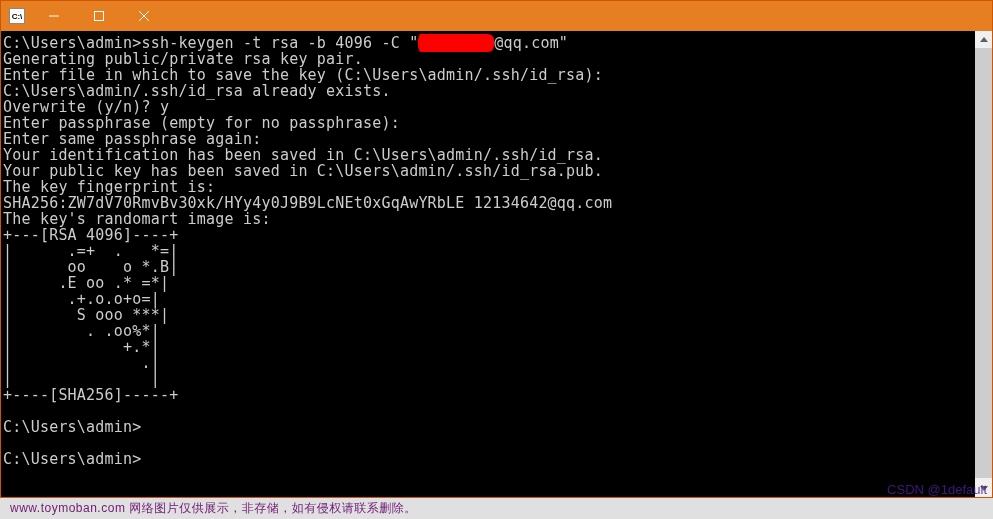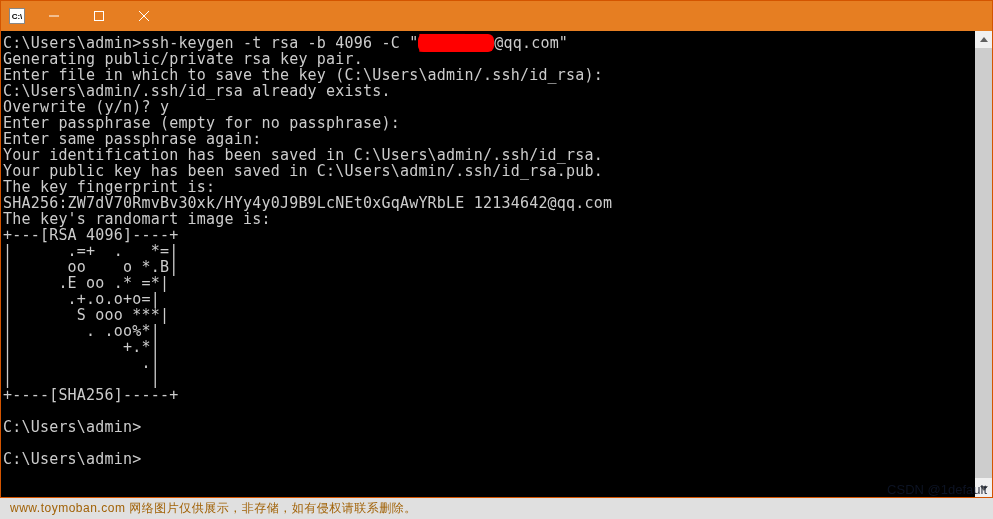--- a/index.html
+++ b/index.html
@@ -119,30 +119,30 @@
     .redacted {
       background: #ff0000;
       color: #ff0000;
       border-radius: 6px;
       padding: 0 1px;
     }
     .watermark {
       position: absolute;
       right: 6px;
       bottom: 22px;
-      color: #0f172a;
+      color: #4c1d95;
       font-size: 13px;
       font-family: Arial, sans-serif;
       opacity: 0.85;
     }
     .footer-text {
       position: absolute;
       bottom: 2px;
       left: 10px;
-      color: #a16207;
+      color: #701a75;
       font-size: 12px;
       letter-spacing: 0.5px;
     }
   </style>
 </head>
 <body>
 
 <div class="window">
   <div class="titlebar">
     <div class="titlebar-icon">C:\</div>

